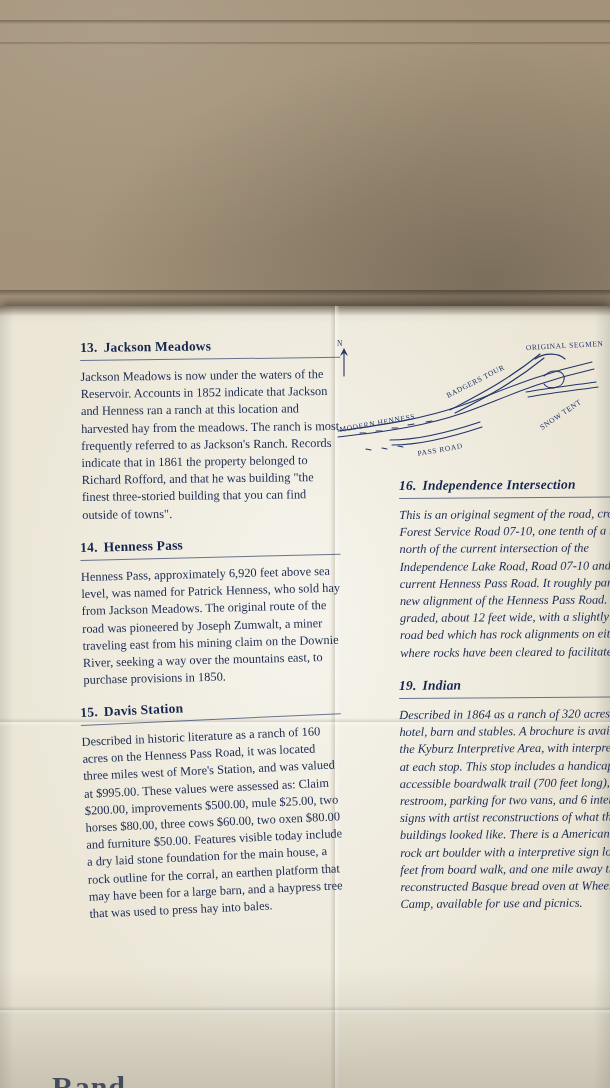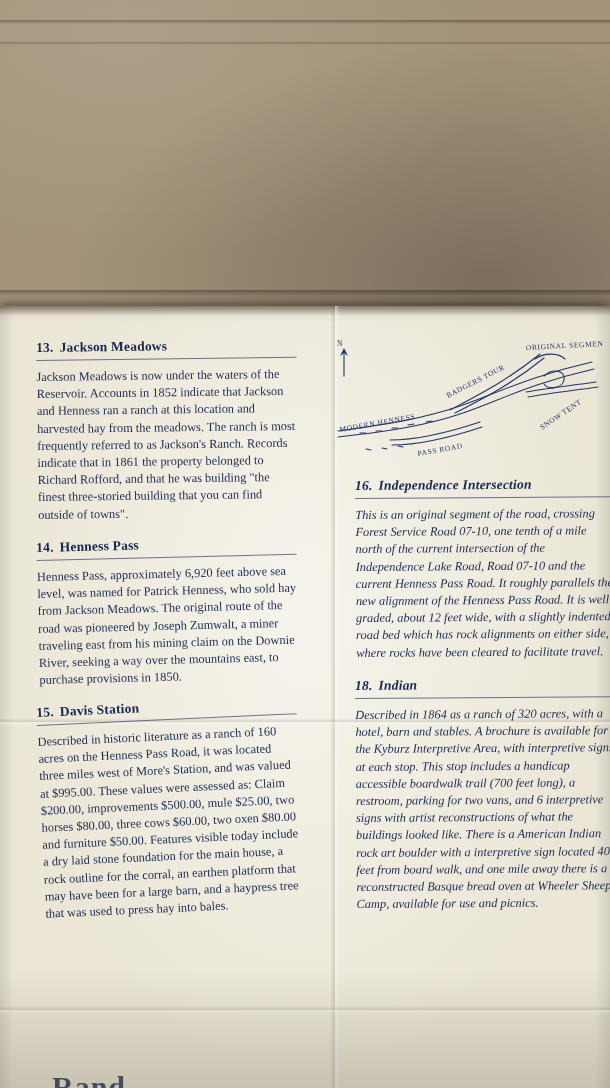--- a/index.html
+++ b/index.html
@@ -82,20 +82,21 @@
     position:absolute; left:0; bottom:0; width:610px; height:120px;
     background: linear-gradient(180deg, rgba(150,140,118,0.0), rgba(110,100,82,0.28));
     pointer-events:none;
   }
 
   
   .col {
     position: absolute;
     top: 34px;
     width: 260px;
+    margin-left: 44px;
   }
   .col-left  { left: 36px; }
   .col-right { left: 355px; font-style: italic; }
 
   h2.sec-head {
     font-size: 13.5px;
     font-weight: bold;
     margin: 0 0 4px 0;
     letter-spacing: 0.2px;
     color: #16264e;
@@ -233,21 +234,21 @@
       <div class="sec skew-r">
         <h2 class="sec-head">
           <span class="num">16.</span><span>Independence Intersection</span>
         </h2>
         <div class="rule"></div>
         <p class="body">This is an original segment of the road, crossing Forest Service Road 07-10, one tenth of a mile north of the current intersection of the Independence Lake Road, Road 07-10 and the current Henness Pass Road.  It roughly parallels the new alignment of the Henness Pass Road.  It is well graded, about 12 feet wide, with a slightly indented road bed which has rock alignments on either side, where rocks have been cleared to facilitate travel.</p>
       </div>
 
       <div class="sec skew-r" style="margin-top:16px">
         <h2 class="sec-head">
-          <span class="num">18.</span><span>Indian</span>
+          <span class="num">19.</span><span>Indian</span>
         </h2>
         <div class="rule"></div>
         <p class="body">Described in 1864 as a ranch of 320 acres, with a hotel, barn and stables.  A brochure is available for the  Kyburz Interpretive Area, with interpretive signs at each  stop.  This stop includes a handicap accessible boardwalk trail (700 feet long), a restroom, parking for two vans, and 6 interpretive signs with artist reconstructions of what the buildings looked like.  There is a American Indian rock art boulder with a interpretive sign located  400 feet from board walk,  and one mile away there is a reconstructed Basque bread oven at Wheeler Sheep Camp, available for use and picnics.</p>
       </div>
 
     </div>
 
     <div class="bottom-word">Rand</div>
     <div class="shade-bottom"></div>
   </div>

